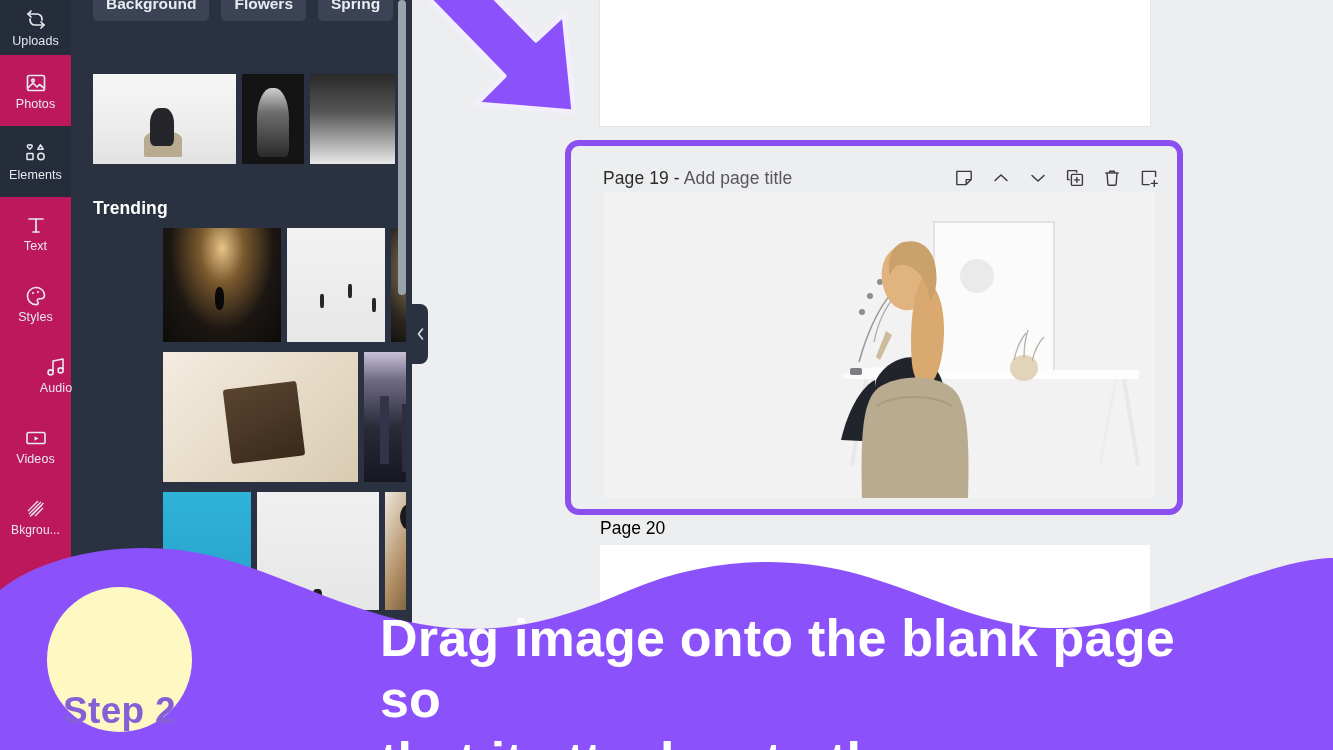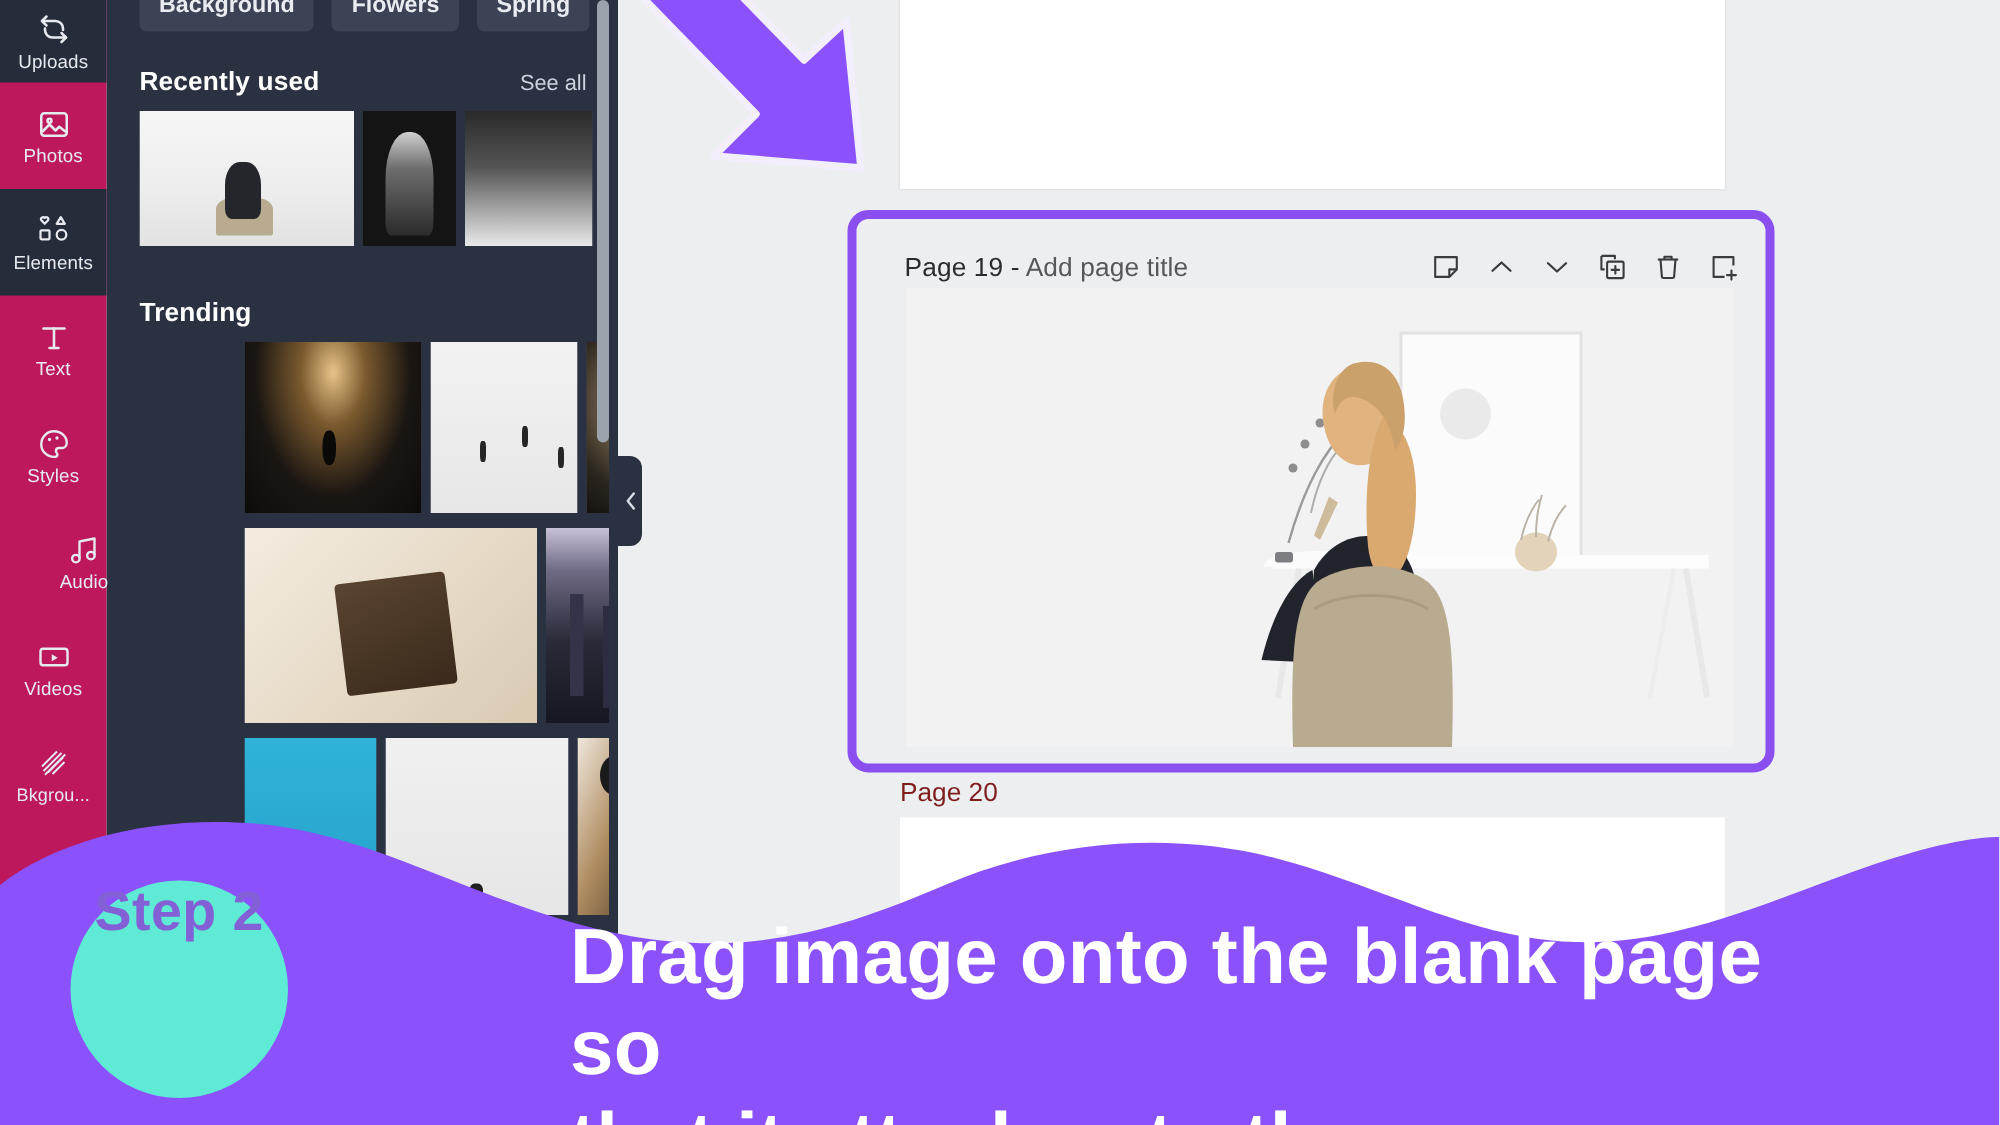--- a/index.html
+++ b/index.html
@@ -92,42 +92,42 @@
   .page-tools { margin-left: auto; display: flex; align-items: center; gap: 17px; }
   .tool { width: 20px; height: 20px; cursor: pointer; display:block; }
   .tool svg { display:block; }
 
   .page-canvas {
     position: absolute; left: 33px; top: 46px; width: 551px; height: 306px;
     background: #f1f1f1; overflow: hidden;
   }
 
   .page-below-label {
-    position: absolute; left: 188px; top: 518px; font-size: 17.5px; color: #7f1d1d;
+    position: absolute; left: 188px; top: 518px; font-size: 17.5px; color: #000000;
   }
   .page-below {
     position: absolute; left: 188px; top: 545px; width: 550px; height: 120px;
     background: #fff;
   }
 
   
   .arrow { position: absolute; left: 418px; top: -8px; z-index: 25; }
 
   
   .banner { position: absolute; left: 0; bottom: 0; width: 1333px; height: 222px; z-index: 30; }
   .banner svg { display: block; }
   .banner-text {
     position: absolute; left: 380px; top: 608px; width: 800px;
     color: #fff; font-size: 52px; font-weight: bold; line-height: 1.18;
     letter-spacing: .2px; z-index: 32; text-align: left;
   }
   .step-badge {
     position: absolute; left: 47px; top: 587px; width: 145px; height: 145px;
-    background: #5eead4; border-radius: 50%; z-index: 33;
-    display: flex; align-items: flex-start; justify-content: center;
+    background: #fef9c3; border-radius: 50%; z-index: 33;
+    display: flex; align-items: flex-end; justify-content: center;
   }
   .step-badge span {
     color: #8360d6; font-size: 37px; font-weight: bold; letter-spacing: .3px;
   }
 
   
   .ph { width:100%; height:100%; position:relative; }
   .ph-desk { background: linear-gradient(180deg,#f6f6f6 0%,#ececec 62%,#e2e2e2 100%); }
   .ph-desk:after{ content:""; position:absolute; left:40%; top:38%; width:17%; height:42%;
     background:#24262b; border-radius:40% 40% 18% 18%; }
@@ -253,24 +253,20 @@
 
   <div class="panel">
 
     <div class="chips">
       <span class="chip">Background</span>
       <span class="chip">Flowers</span>
       <span class="chip">Spring</span>
       <span class="chip-next">›</span>
     </div>
 
-    <div class="sec-head" style="top:44px;">
-      <span class="sec-title">Recently used</span>
-      <span class="sec-link">See all</span>
-    </div>
 
     <div class="thumbrow" style="left:22px;top:74px;">
       <div class="th" style="width:143px;height:90px;">
           <div class="ph ph-desk"></div>
         </div>
       <div class="th" style="width:62px;height:90px;">
           <div class="ph ph-bwportrait"></div>
         </div>
       <div class="th" style="width:85px;height:90px;">
           <div class="ph ph-snowtree"></div>

